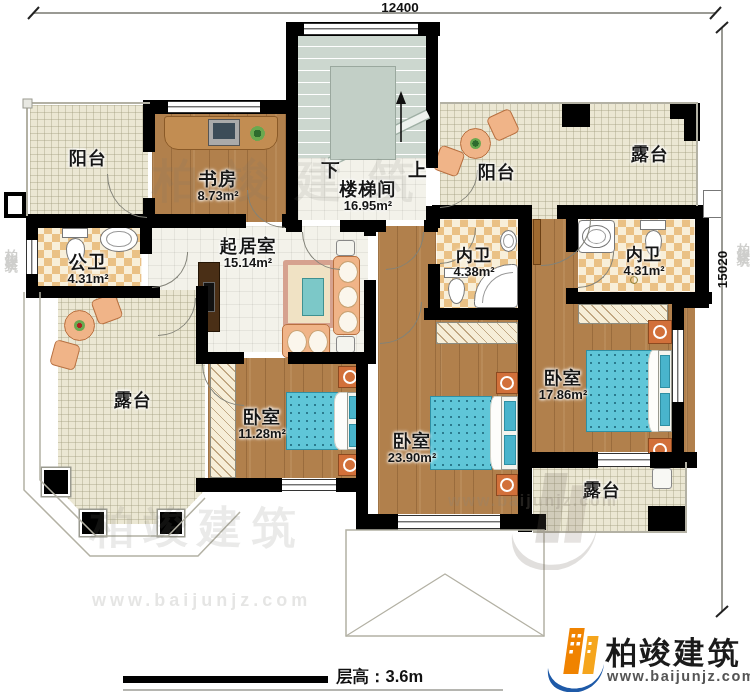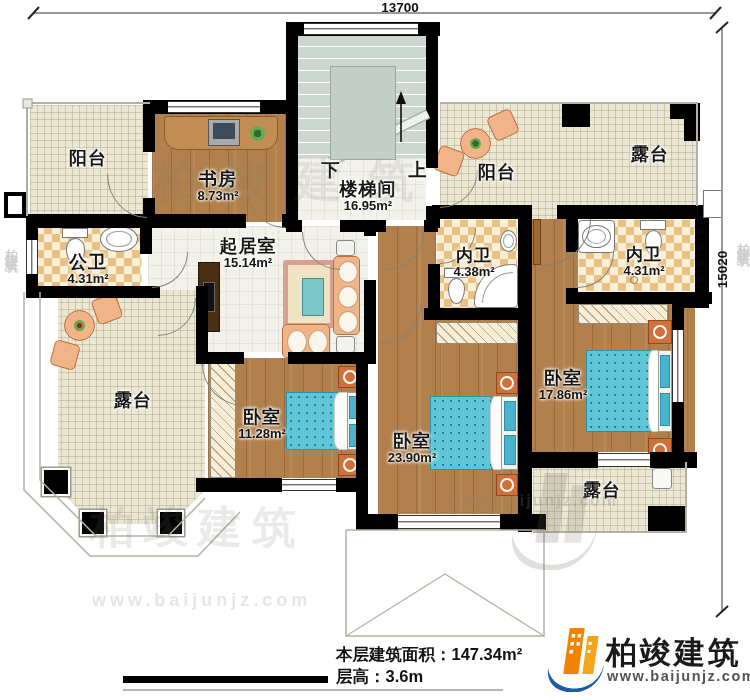--- a/index.html
+++ b/index.html
@@ -306,26 +306,25 @@
   <svg class="wm" width="96" height="100" viewBox="0 0 62 66" style="left:505px;top:470px;opacity:.20;">
     <path d="M4,42 C6,58 24,66 40,61 C52,57 58,48 60,38 C58,60 36,72 16,64 C6,60 3,51 4,42 Z" fill="#6f655a"></path>
     <g transform="skewX(-8)">
         <rect x="26" y="2" width="15" height="46" fill="#6f655a"></rect>
         <rect x="45" y="10" width="11" height="38" fill="#857a6d"></rect>
       </g>
   </svg>
   <div class="wm" style="left:2px;top:238px;writing-mode:vertical-rl;font-size:13px;font-weight:700;opacity:.35;letter-spacing:4px;">柏竣建筑</div>
   <div class="wm" style="left:734px;top:232px;writing-mode:vertical-rl;font-size:13px;font-weight:700;opacity:.35;letter-spacing:4px;">柏竣建筑</div>
 
-  <div class="dimtext" style="left:345px;top:0px;width:110px;text-align:center;">13700</div>
+  <div class="dimtext" style="left:345px;top:0px;width:110px;text-align:center;">12400</div>
   <div class="dimtext" style="left:690px;top:262px;width:64px;text-align:center;transform:rotate(-90deg);">15020</div>
 
   <div class="abs" style="left:123px;top:676px;width:205px;height:7px;background:#000;z-index:80;"></div>
   <div class="abs" style="left:123px;top:689px;width:380px;height:2px;background:#b5b5b0;z-index:80;"></div>
-  <div class="abs" style="left:336px;top:644px;font-size:16.5px;font-weight:700;color:#111;z-index:80;">本层建筑面积：147.34m²</div>
   <div class="abs" style="left:336px;top:666px;font-size:16.5px;font-weight:700;color:#111;z-index:80;">层高：3.6m</div>
 
   <svg width="62" height="66" viewBox="0 0 62 66" style="position:absolute;left:544px;top:626px;z-index:80;">
     <path d="M4,42 C6,58 24,66 40,61 C52,57 58,48 60,38 C58,60 36,72 16,64 C6,60 3,51 4,42 Z" fill="#1e5aa8"></path>
     <g transform="skewX(-8)">
       <rect x="26" y="2" width="15" height="46" fill="#f08300"></rect>
       <rect x="45" y="10" width="11" height="38" fill="#f5a51d"></rect>
       <rect x="29" y="8" width="3.5" height="3.5" fill="#fff"></rect>
       <rect x="35" y="8" width="3.5" height="3.5" fill="#fff"></rect>
       <rect x="29" y="16" width="3.5" height="3.5" fill="#fff"></rect>

